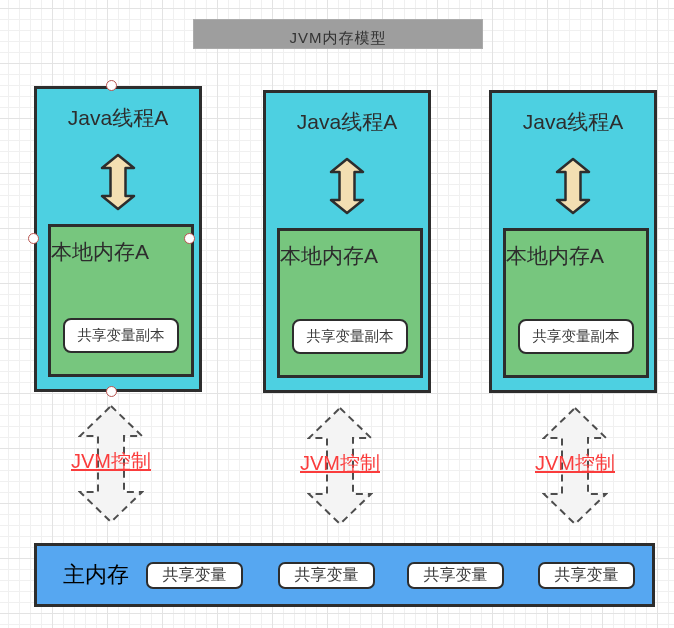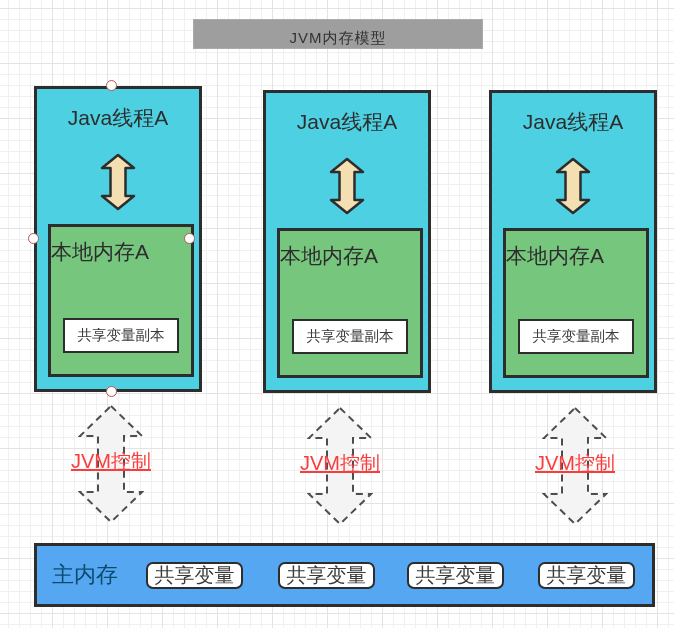--- a/index.html
+++ b/index.html
@@ -44,21 +44,21 @@
     background:var(--local-memory-box,#77C67E);
     border:3px solid var(--shape-border,#2D2D2D);
   }
   .memory-label{
     margin-top:11px;text-align:left;
     font-size:21px;color:#2d2d2d;
   }
   .copy-box{
     position:absolute;bottom:21px;left:50%;transform:translateX(-50%);
     width:116px;height:35px;box-sizing:border-box;
-    background:#fff;border:2.5px solid var(--shape-border,#2D2D2D);border-radius:0;
+    background:#fff;border:2.5px solid var(--shape-border,#2D2D2D);border-radius:8px;
     display:flex;align-items:center;justify-content:center;
     font-size:14.5px;color:#3a3a3a;white-space:nowrap;
   }
 
   
   .handle{
     position:absolute;width:9px;height:9px;border-radius:50%;
     background:#fff;border:1.5px solid var(--handle-border,#B85450);
     box-sizing:content-box;
   }
@@ -72,28 +72,28 @@
   }
 
   
   .main-bar{
     position:absolute;left:34px;top:543px;width:621px;height:64px;
     box-sizing:border-box;
     background:var(--main-memory-bar,#56A7F1);
     border:3px solid var(--shape-border,#2D2D2D);
   }
   .main-label{
-    position:absolute;left:15px;top:50%;transform:translateY(-50%);
-    font-size:22px;color:#0c4a6e;
+    position:absolute;left:26px;top:50%;transform:translateY(-50%);
+    font-size:22px;color:#000000;
   }
   .var-box{
     position:absolute;top:16px;width:97px;height:27px;box-sizing:border-box;
     background:#fff;border:2.5px solid var(--shape-border,#2D2D2D);border-radius:7px;
     display:flex;align-items:center;justify-content:center;
-    font-size:20px;color:#3a3a3a;white-space:nowrap;
+    font-size:16px;color:#3a3a3a;white-space:nowrap;
   }
 </style>
 </head>
 <body>
 
 <div class="canvas">
 
   <div class="title-box">
     <span>JVM内存模型</span>
   </div>

